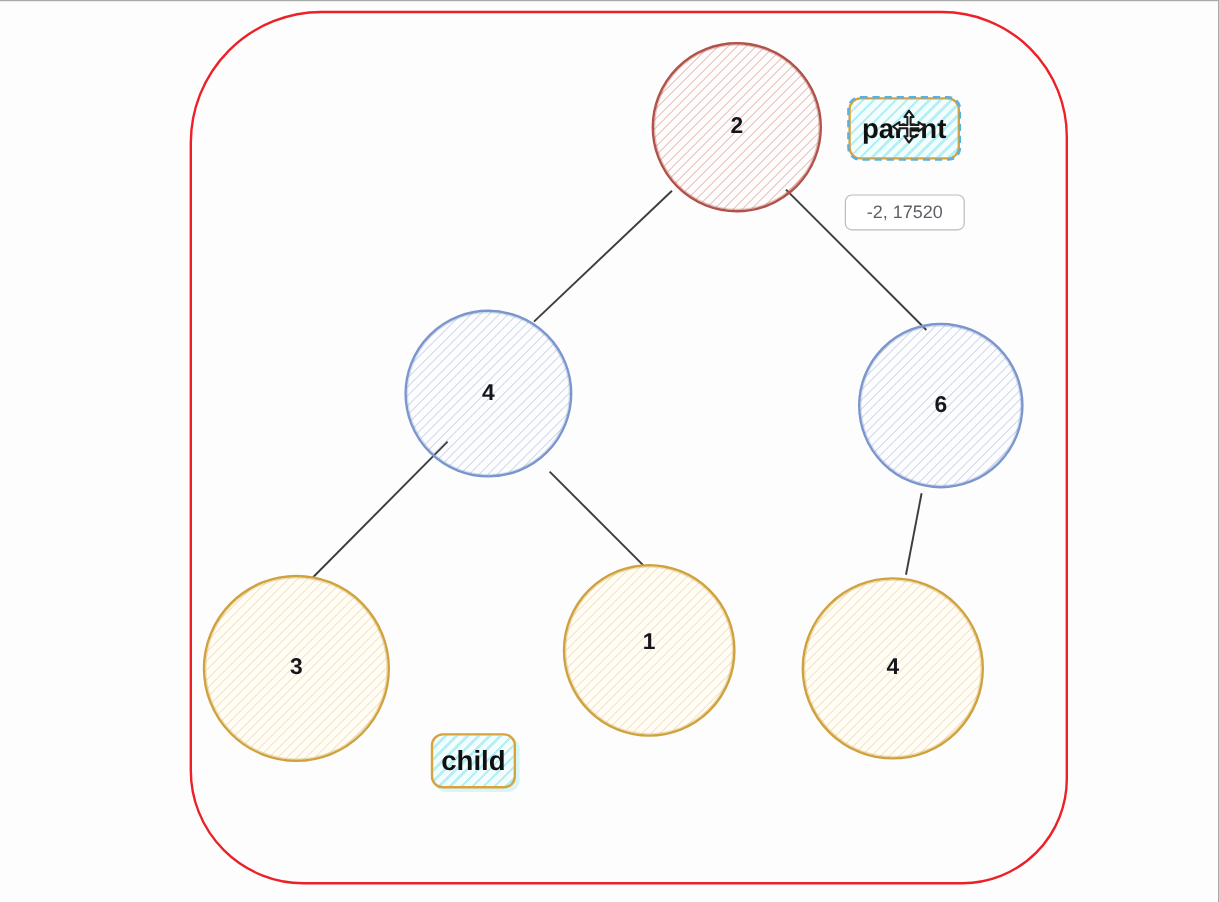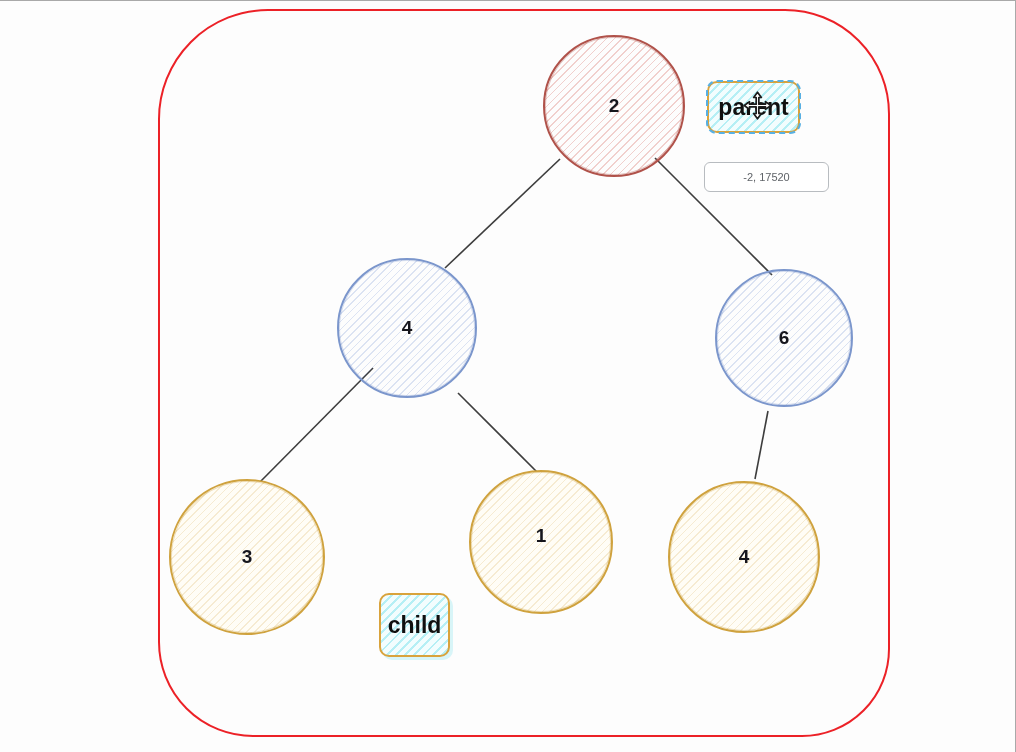--- a/index.html
+++ b/index.html
@@ -59,32 +59,31 @@
     border-radius: 10px;
     background: #f2fdfe repeating-linear-gradient(135deg, rgba(108,222,234,.45) 0 2px, rgba(255,255,255,0) 2px 6.5px);
   }
   .tag-parent {
     left: 707px; top: 80px; width: 93px; height: 52px;
     border: 2px solid var(--label-border, #d9a33c);
     outline: 2px dashed var(--selection-dash, #58b0e3);
     outline-offset: -1px;
   }
   .tag-child {
-    left: 359px; top: 592px; width: 71px; height: 64px;
+    left: 359px; top: 610px; width: 71px; height: 46px;
     border: 2.5px solid var(--label-border, #d9a33c);
     box-shadow: 3px 3px 0 rgba(108,222,234,.25);
-    margin-left: 20px;
   }
 
   
   .readout {
-    position: absolute; left: 704px; top: 161px; width: 125px; height: 30px;
+    position: absolute; left: 704px; top: 161px; width: 100px; height: 30px;
     border: 1.5px solid var(--readout-border, #b8bcc0); border-radius: 6px;
     background: #fff; display: flex; align-items: center; justify-content: center;
-    font-size: 11px; color: var(--readout-text, #5f6368);
+    font-size: 15px; color: var(--readout-text, #5f6368);
   }
 
   
   .cursor {
     position: absolute; left: 743px; top: 90px; width: 29px; height: 29px;
     pointer-events: none;
   }
 </style>
 </head>
 <body>

